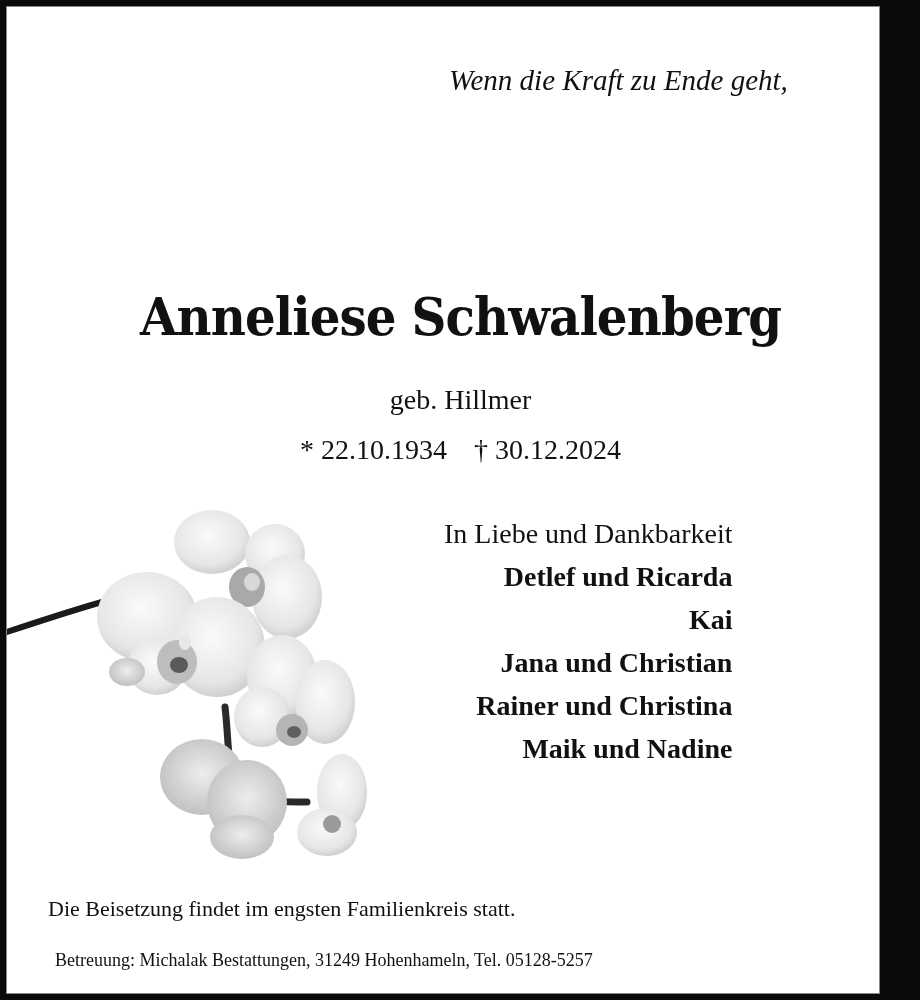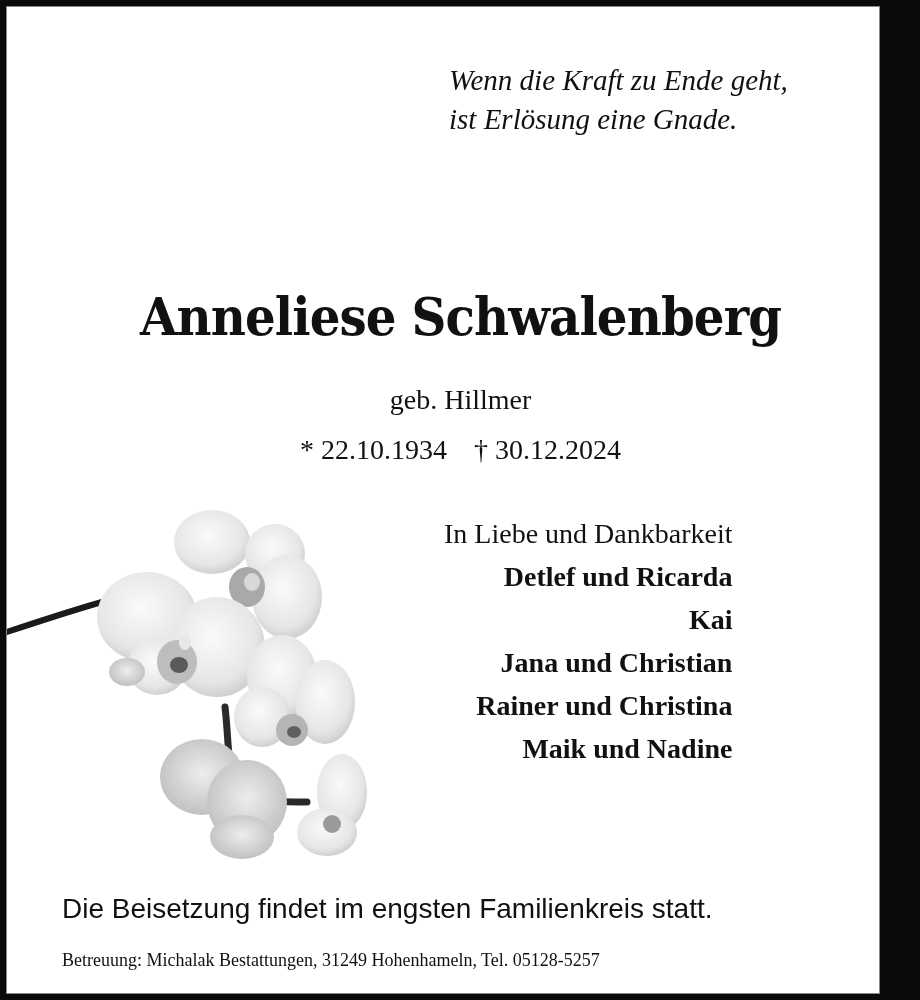--- a/index.html
+++ b/index.html
@@ -8,32 +8,31 @@
   .abs { position:absolute; white-space:nowrap; }
   .motto { left:442px; top:54px; font-family:"Liberation Serif",serif; font-style:italic; font-size:29px; line-height:39px; }
   .intro { left:55px; top:172px; font-family:"Liberation Serif",serif; font-size:28px; line-height:38px; letter-spacing:-0.2px; }
   .name { left:0; width:907px; text-align:center; top:278px; font-family:"DejaVu Serif",serif; font-weight:bold; font-size:52px; line-height:64px; letter-spacing:-1px; transform:scaleX(0.93); transform-origin:center; }
   .nee { left:0; width:907px; text-align:center; top:375px; font-family:"Liberation Serif",serif; font-size:28px; line-height:36px; }
   .dates { left:0; width:907px; text-align:center; top:425px; font-family:"Liberation Serif",serif; font-size:28px; line-height:36px; }
   .dates span { margin:12px 10px; }
   .mourners { left:437px; top:505px; font-family:Liberation Serif, serif; font-size:28px; line-height:43px; }
   .mourners .lead { font-weight:normal; }
   .mourners .m { font-weight:bold;text-align:right; }
-  .burial { left:55px; top:884px; font-family:Liberation Sans, sans-serif; font-size:28px; line-height:36px; }
-  .care { left:55px; top:941px; font-family:"Liberation Serif",serif; font-size:18px; line-height:24px; }
+  .burial { left:41px; top:884px; font-family:Liberation Serif, serif; font-size:22px; line-height:36px; }
+  .care { left:48px; top:941px; font-family:"Liberation Serif",serif; font-size:18px; line-height:24px; }
   .orchid { left:0; top:495px; width:370px; height:365px; }
 </style>
 </head>
 <body>
 
 <div class="page">
 
   <div class="abs motto">
     <div>Wenn die Kraft zu Ende geht,</div>
-    <div>ist Erlösung eine Gnade.</div>
   </div>
 
 
   <div class="abs name">Anneliese Schwalenberg</div>
   <div class="abs nee">geb. Hillmer</div>
   <div class="abs dates">
     <span>* 22.10.1934</span>
     <span>† 30.12.2024</span>
   </div>
 

